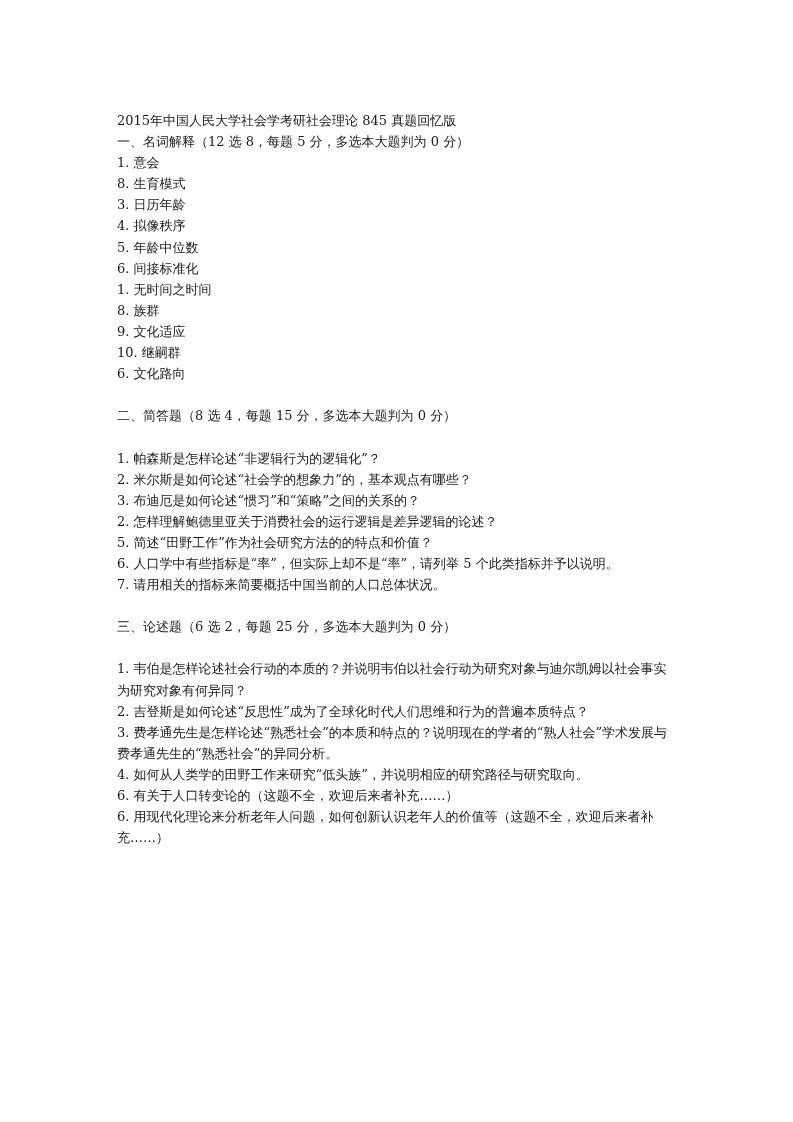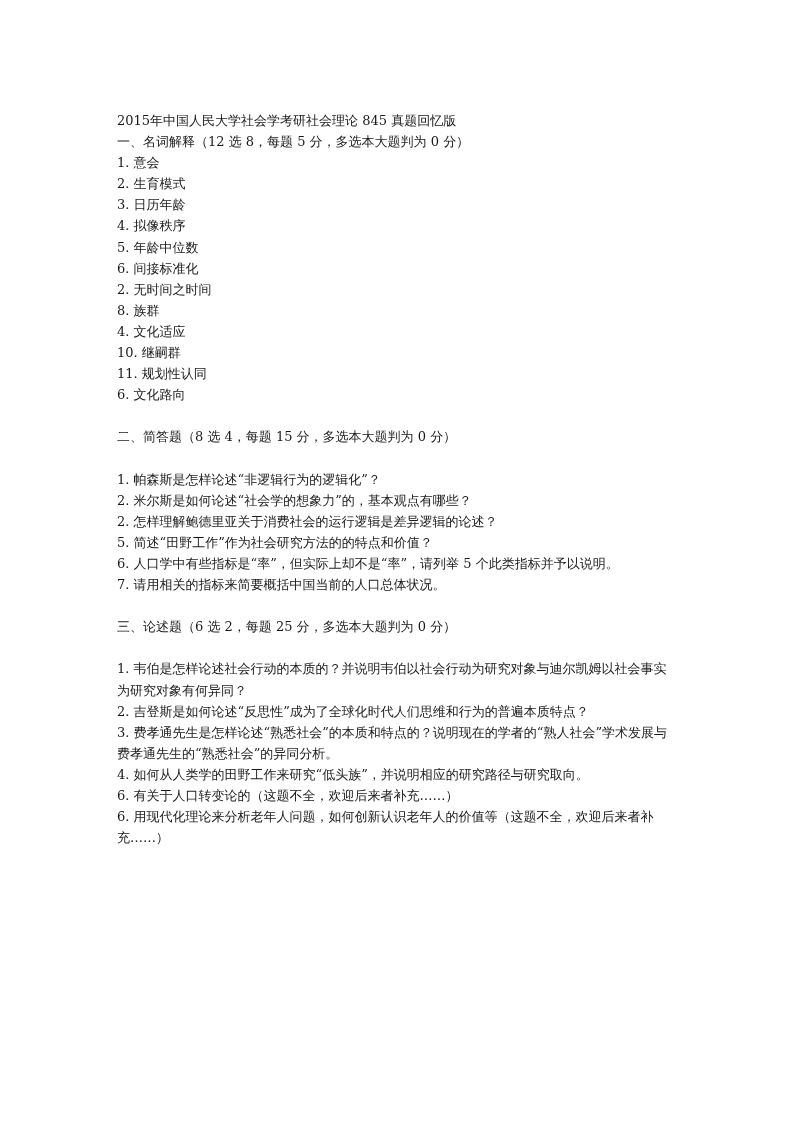--- a/index.html
+++ b/index.html
@@ -37,37 +37,37 @@
     }
   </style>
 </head>
 <body>
 
 <div class="page">
   <p class="line">2015年中国人民大学社会学考研社会理论 845 真题回忆版</p>
 
   <p class="line">一、名词解释（12 选 8，每题 5 分，多选本大题判为 0 分）</p>
   <p class="line">1. 意会</p>
-  <p class="line">2. 生育模式</p>
+  <p class="line">8. 生育模式</p>
   <p class="line">3. 日历年龄</p>
   <p class="line">4. 拟像秩序</p>
   <p class="line">5. 年龄中位数</p>
   <p class="line">6. 间接标准化</p>
-  <p class="line">2. 无时间之时间</p>
+  <p class="line">1. 无时间之时间</p>
   <p class="line">8. 族群</p>
-  <p class="line">4. 文化适应</p>
+  <p class="line">9. 文化适应</p>
   <p class="line">10. 继嗣群</p>
-  <p class="line">11. 规划性认同</p>
   <p class="line">6. 文化路向</p>
   <div class="blank"></div>
 
   <p class="line">二、简答题（8 选 4，每题 15 分，多选本大题判为 0 分）</p>
   <div class="blank"></div>
   <p class="line">1. 帕森斯是怎样论述“非逻辑行为的逻辑化”？</p>
   <p class="line">2. 米尔斯是如何论述“社会学的想象力”的，基本观点有哪些？</p>
+  <p class="line">3. 布迪厄是如何论述“惯习”和“策略”之间的关系的？</p>
   <p class="line">2. 怎样理解鲍德里亚关于消费社会的运行逻辑是差异逻辑的论述？</p>
   <p class="line">5. 简述“田野工作”作为社会研究方法的的特点和价值？</p>
   <p class="line">6. 人口学中有些指标是“率”，但实际上却不是“率”，请列举 5 个此类指标并予以说明。</p>
   <p class="line">7. 请用相关的指标来简要概括中国当前的人口总体状况。</p>
   <div class="blank"></div>
 
   <p class="line">三、论述题（6 选 2，每题 25 分，多选本大题判为 0 分）</p>
   <div class="blank"></div>
   <p class="wrap">1. 韦伯是怎样论述社会行动的本质的？并说明韦伯以社会行动为研究对象与迪尔凯姆以社会事实为研究对象有何异同？</p>
   <p class="line">2. 吉登斯是如何论述“反思性”成为了全球化时代人们思维和行为的普遍本质特点？</p>

